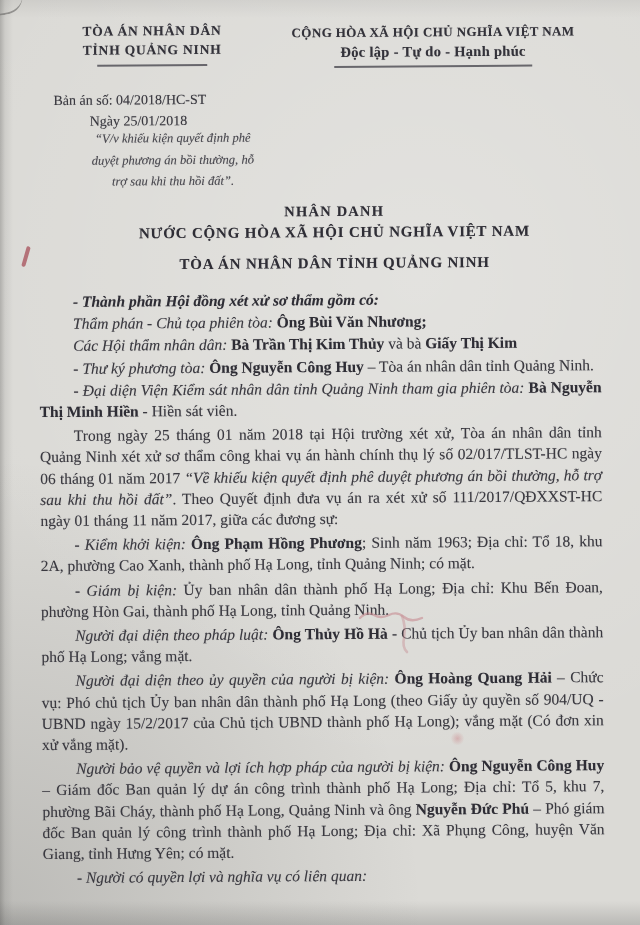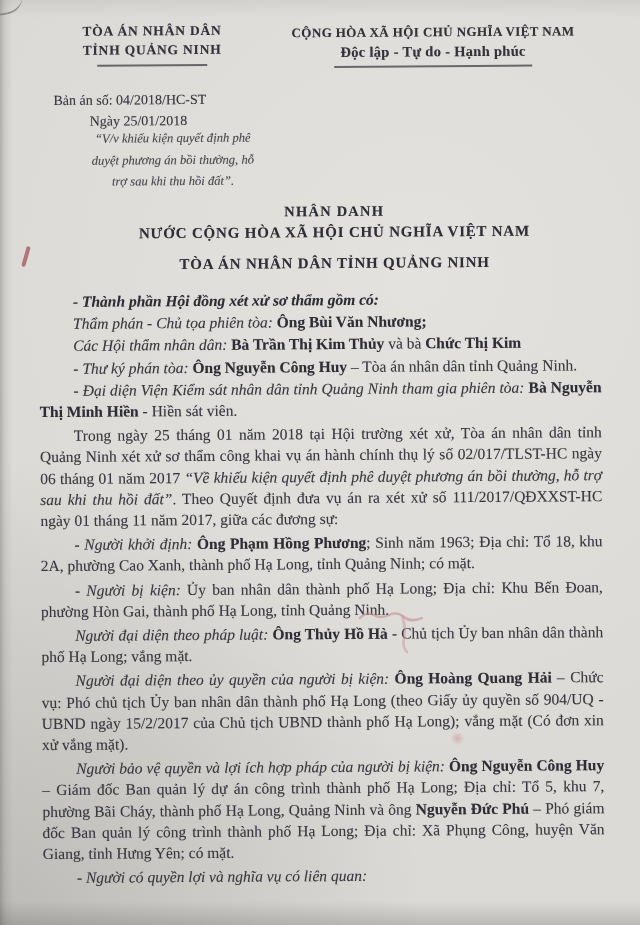--- a/index.html
+++ b/index.html
@@ -95,31 +95,31 @@
       <div class="t2">NƯỚC CỘNG HÒA XÃ HỘI CHỦ NGHĨA VIỆT NAM</div>
       <div class="t3">TÒA ÁN NHÂN DÂN TỈNH QUẢNG NINH</div>
     </div>
 
     <div class="bodytext">
 
       <p><span class="bi">- Thành phần Hội đồng xét xử sơ thẩm gồm có:</span></p>
 
       <p><span class="i">Thẩm phán - Chủ tọa phiên tòa: </span><span class="b">Ông Bùi Văn Nhương;</span></p>
 
-      <p><span class="i">Các Hội thẩm nhân dân: </span><span class="b">Bà Trần Thị Kim Thủy</span><span> và bà </span><span class="b">Chức Thị Kim</span></p>
+      <p><span class="i">Các Hội thẩm nhân dân: </span><span class="b">Bà Trần Thị Kim Thủy</span><span> và bà </span><span class="b">Giấy Thị Kim</span></p>
 
-      <p><span class="i">- Thư ký phán tòa: </span><span class="b">Ông Nguyễn Công Huy</span><span> – Tòa án nhân dân tỉnh Quảng Ninh.</span></p>
+      <p><span class="i">- Thư ký phương tòa: </span><span class="b">Ông Nguyễn Công Huy</span><span> – Tòa án nhân dân tỉnh Quảng Ninh.</span></p>
 
       <p><span class="i">- Đại diện Viện Kiểm sát nhân dân tỉnh Quảng Ninh tham gia phiên tòa: </span><span class="b">Bà Nguyễn Thị Minh Hiền</span><span> - Hiền sát viên.</span></p>
 
       <p class="gap"><span>Trong ngày 25 tháng 01 năm 2018 tại Hội trường xét xử, Tòa án nhân dân tỉnh Quảng Ninh xét xử sơ thẩm công khai vụ án hành chính thụ lý số 02/017/TLST-HC ngày 06 tháng 01 năm 2017 </span><span class="i">“Về khiếu kiện quyết định phê duyệt phương án bồi thường, hỗ trợ sau khi thu hồi đất”</span><span>. Theo Quyết định đưa vụ án ra xét xử số 111/2017/QĐXXST-HC ngày 01 tháng 11 năm 2017, giữa các đương sự:</span></p>
 
-      <p class="gap"><span class="i">- Người khởi định: </span><span class="b">Ông Phạm Hồng Phương</span><span>; Sinh năm 1963; Địa chỉ: Tổ 18, khu 2A, phường Cao Xanh, thành phố Hạ Long, tỉnh Quảng Ninh; có mặt.</span></p>
+      <p class="gap"><span class="i">- Kiểm khởi kiện: </span><span class="b">Ông Phạm Hồng Phương</span><span>; Sinh năm 1963; Địa chỉ: Tổ 18, khu 2A, phường Cao Xanh, thành phố Hạ Long, tỉnh Quảng Ninh; có mặt.</span></p>
 
-      <p class="gap"><span class="i">- Người bị kiện: </span><span>Ủy ban nhân dân thành phố Hạ Long; Địa chỉ: Khu Bến Đoan, phường Hòn Gai, thành phố Hạ Long, tỉnh Quảng Ninh.</span></p>
+      <p class="gap"><span class="i">- Giám bị kiện: </span><span>Ủy ban nhân dân thành phố Hạ Long; Địa chỉ: Khu Bến Đoan, phường Hòn Gai, thành phố Hạ Long, tỉnh Quảng Ninh.</span></p>
 
       <p class="gap"><span class="i">Người đại diện theo pháp luật: </span><span class="b">Ông Thủy Hồ Hà</span><span> - Chủ tịch Ủy ban nhân dân thành phố Hạ Long; vắng mặt.</span></p>
 
       <p class="gap"><span class="i">Người đại diện theo ủy quyền của người bị kiện: </span><span class="b">Ông Hoàng Quang Hải</span><span> – Chức vụ: Phó chủ tịch Ủy ban nhân dân thành phố Hạ Long (theo Giấy ủy quyền số 904/UQ - UBND ngày 15/2/2017 của Chủ tịch UBND thành phố Hạ Long); vắng mặt (Có đơn xin xử vắng mặt).</span></p>
 
       <p class="gap"><span class="i">Người bảo vệ quyền và lợi ích hợp pháp của người bị kiện: </span><span class="b">Ông Nguyễn Công Huy</span><span> – Giám đốc Ban quản lý dự án công trình thành phố Hạ Long; Địa chỉ: Tổ 5, khu 7, phường Bãi Cháy, thành phố Hạ Long, Quảng Ninh và ông </span><span class="b">Nguyễn Đức Phú</span><span> – Phó giám đốc Ban quản lý công trình thành phố Hạ Long; Địa chỉ: Xã Phụng Công, huyện Văn Giang, tỉnh Hưng Yên; có mặt.</span></p>
 
       <p class="gap"><span class="i">- Người có quyền lợi và nghĩa vụ có liên quan:</span></p>
 
     </div>

